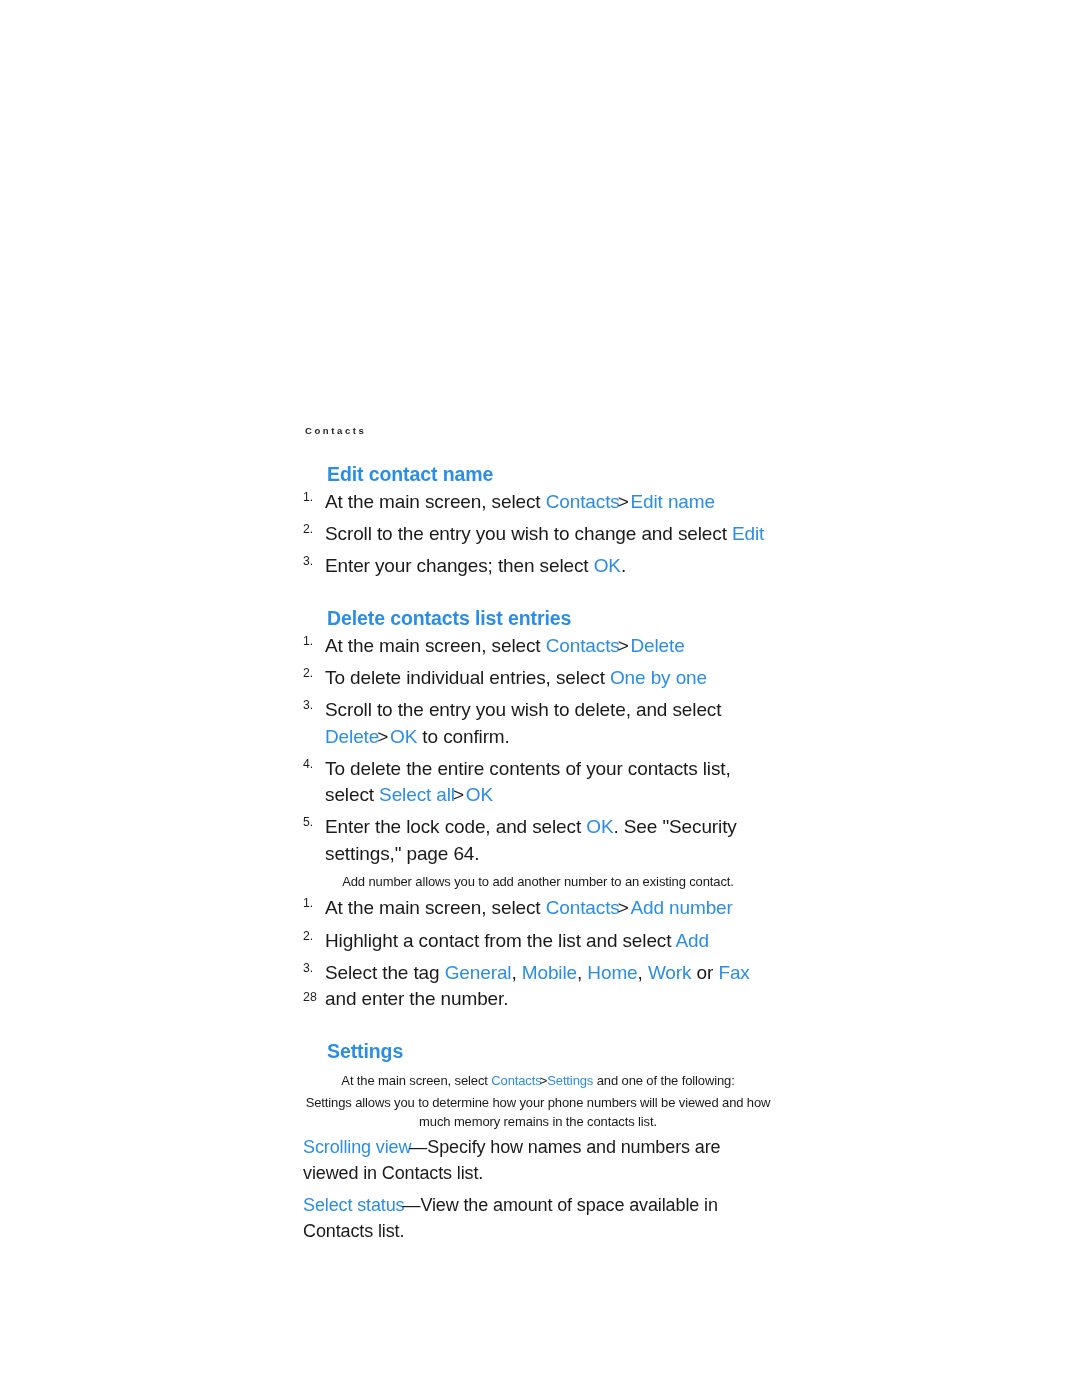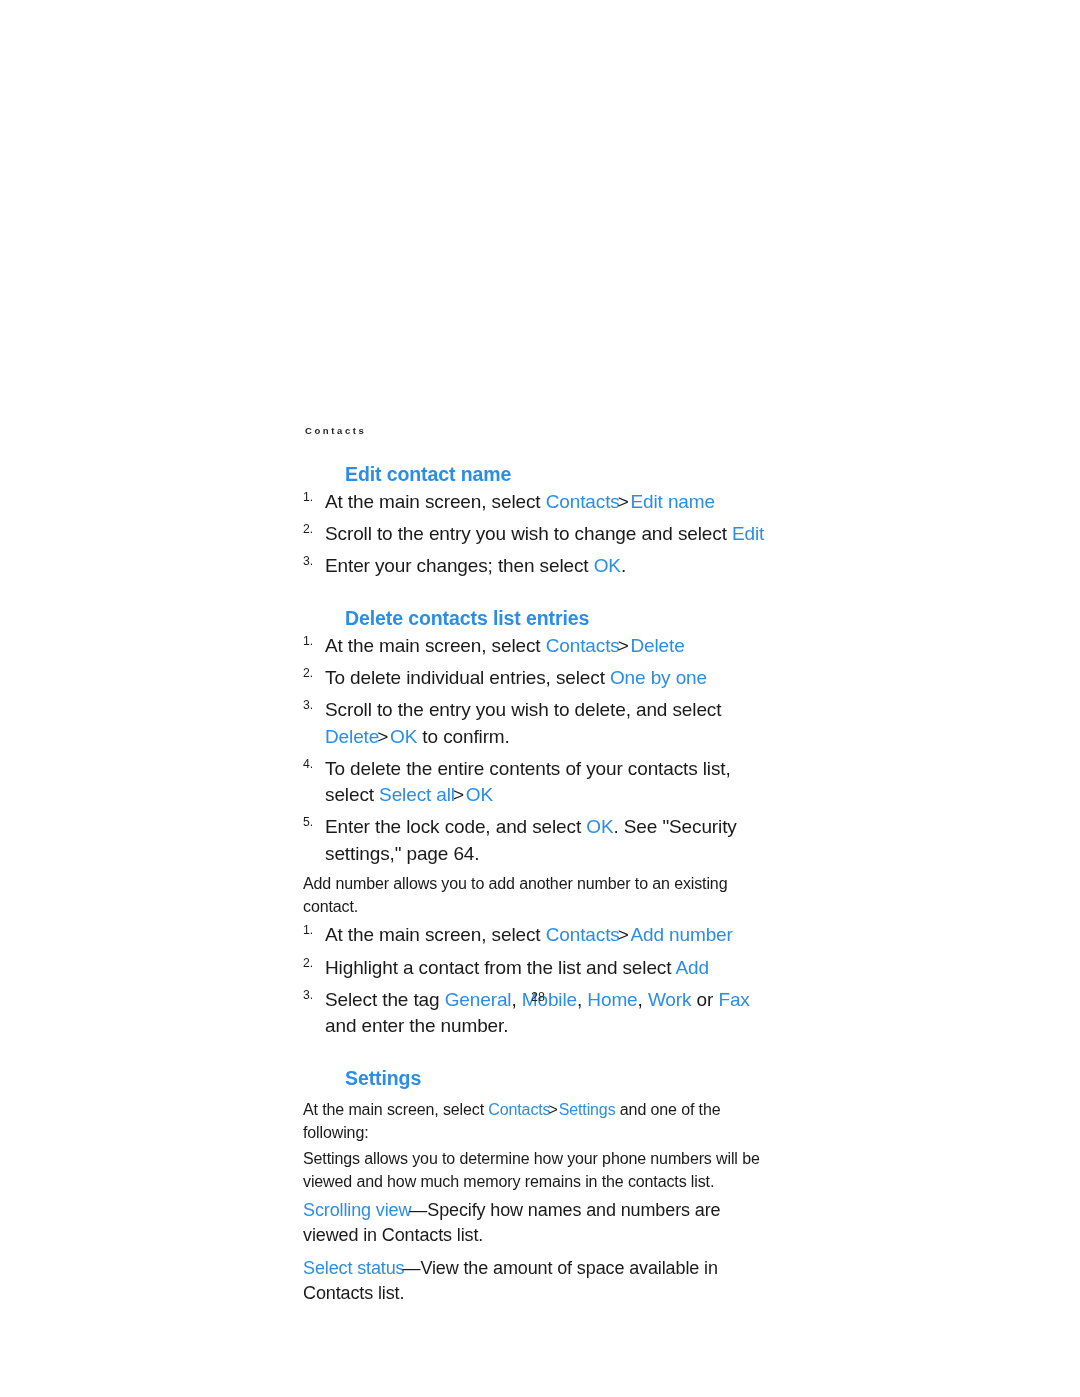--- a/index.html
+++ b/index.html
@@ -31,35 +31,36 @@
     color: #231f20;
     font-weight: 600;
     margin: 0 0 11px 2px;
   }
 
   
   h2.section-heading {
     font-size: 19.5px;
     font-weight: bold;
     color: #2b8de6;
-    margin: 0 0 3px 42px;
+    margin: 0 0 3px 24px;
     line-height: 1.18;
     letter-spacing: -0.1px;
   }
   .section:not(:first-of-type) h2.section-heading {
     margin-top: 27px;
   }
 
   
   p.body-text {
-    font-size: 16px;
+    font-size: 13px;
     line-height: 1.42;
     margin: 0 0 4px 0;
     color: #1a1a1a;
     letter-spacing: -0.12px;
+    text-align: center;
   }
   p.body-text.spaced { margin-top: 9px; }
 
   
   ol.steps {
     margin: 2px 0 0 0;
     padding: 0;
     list-style: none;
     counter-reset: step;
   }
@@ -102,21 +103,21 @@
     letter-spacing: -0.12px;
   }
   p.def-line .ui-term { margin-right: -2px; }
 
   
   .page-number {
     position: absolute;
     left: 0;
     top: 565px;
     width: 470px;
-    text-align: center;
+    text-align: left;
     font-size: 12.4px;
     color: #231f20;
   }
 </style>
 </head>
 <body>
 
 <div class="page">
 
   <div class="running-header">Contacts</div>

